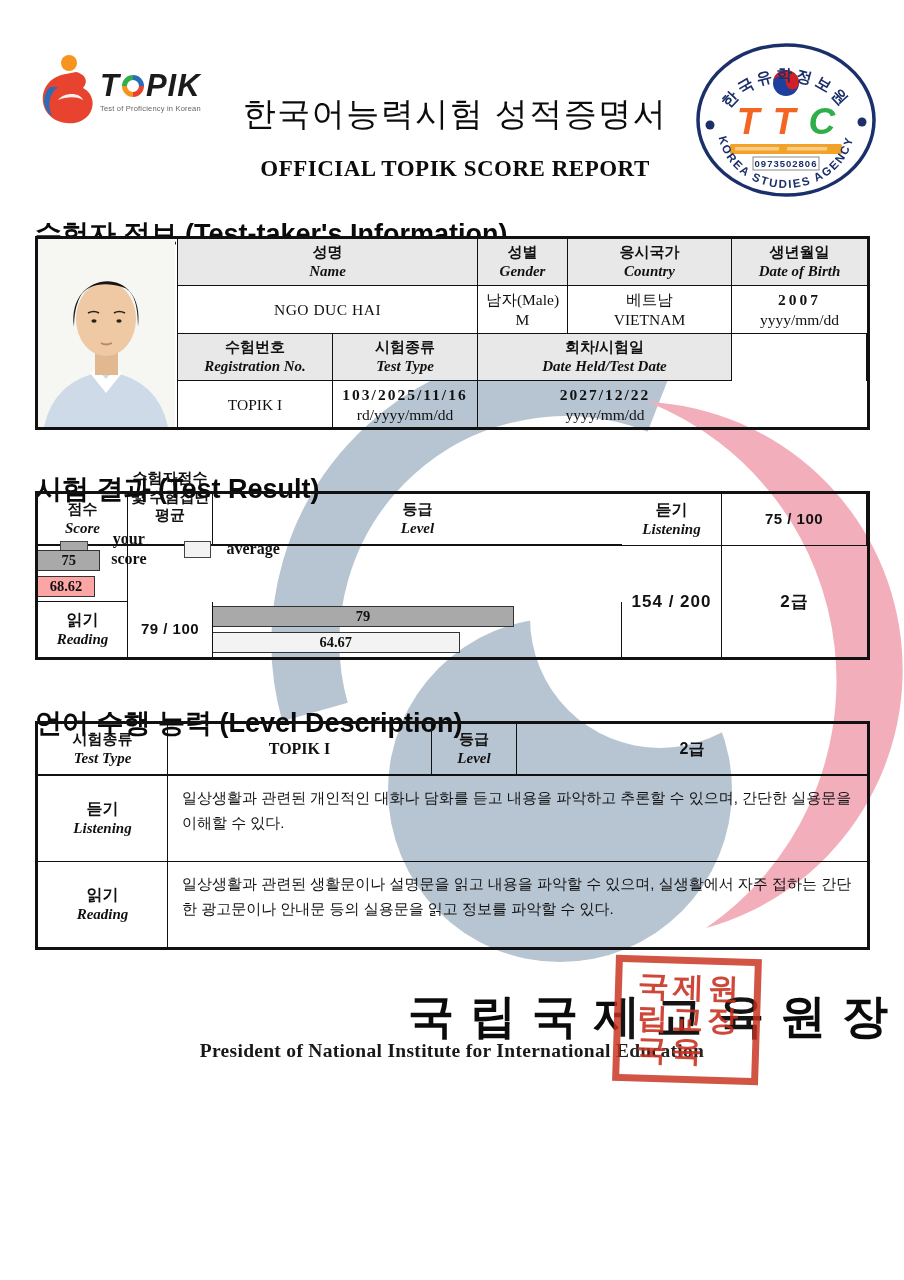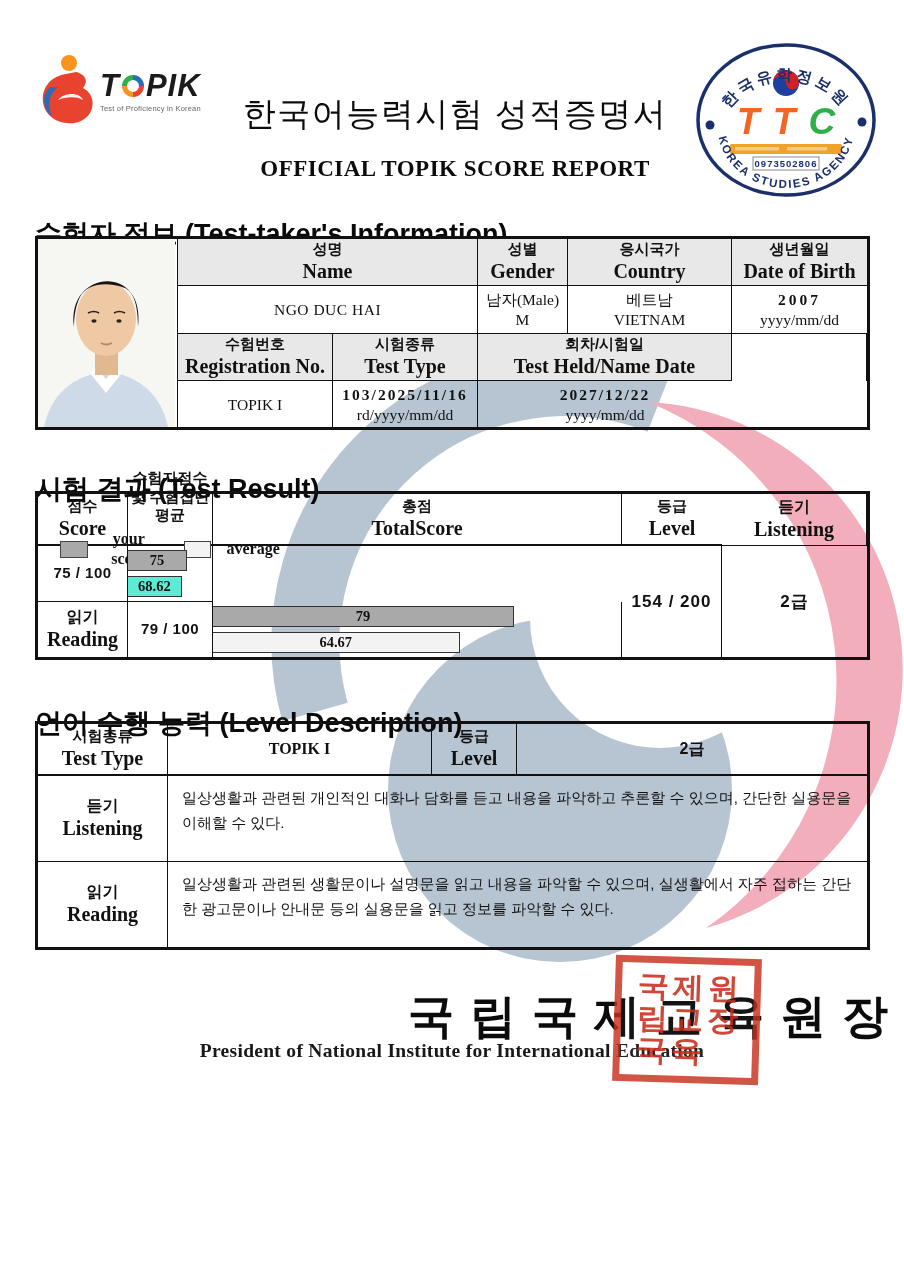--- a/index.html
+++ b/index.html
@@ -23,21 +23,21 @@
 
   
   .sec-title{position:absolute;left:35px;font-size:27px;font-weight:800;color:#0a0a0a;letter-spacing:0;}
   #sec1{top:194px;} #sec2{top:449px;} #sec3{top:683px;}
 
   
   .tbl{position:absolute;left:35px;box-sizing:border-box;border:3px solid #111;background:transparent;}
   .cell{box-sizing:border-box;display:flex;flex-direction:column;justify-content:center;align-items:center;
         text-align:center;line-height:1.25;}
   .hko{font-size:15px;font-weight:800;}
-  .hen{font-size:20px;font-weight:700;font-family:"Liberation Serif",serif;}
+  .hen{font-size:15px;font-weight:700;font-family:"Liberation Serif",serif;font-style:italic;}
   .val{font-family:"Liberation Serif",serif;font-size:15.5px;}
   .vbold{font-weight:700;letter-spacing:2px;font-family:Liberation Serif, serif;}
   .hdr{background:var(--header_gray,#e8e8e8);}
 
   
   #info-table{top:236px;width:835px;height:194px;display:flex;}
   .photo-cell{width:140px;border-right:1.5px solid #111;box-sizing:border-box;flex:none;}
   .info-right{flex:1;display:flex;flex-direction:column;}
   .ig{display:grid;flex:none;}
   #ig1{grid-template-columns:300px 90px 164px 1fr;grid-template-rows:47px 48px;}
@@ -216,21 +216,21 @@
           <div class="cell hdr">
             <span class="hko">수험번호</span>
             <span class="hen">Registration No.</span>
           </div>
           <div class="cell hdr">
             <span class="hko">시험종류</span>
             <span class="hen">Test Type</span>
           </div>
           <div class="cell hdr">
             <span class="hko">회차/시험일</span>
-            <span class="hen">Test Held/Name Date</span>
+            <span class="hen">Date Held/Test Date</span>
           </div>
           <div class="cell lastr">
             <span class="val"></span>
           </div>
           <div class="cell lastr">
             <span class="val">TOPIK I</span>
           </div>
           <div class="cell lastr">
             <span class="val vbold">103/2025/11/16</span>
             <span class="val">rd/yyyy/mm/dd</span>
@@ -252,39 +252,35 @@
       </div>
       <div class="cell hrow">
         <span class="hko">수험자점수 및 수험집단평균</span>
         <span class="legend-line">
           <span class="swatch" style="background: rgb(169, 169, 169);"></span>
           <span>your score</span>
           <span class="swatch" style="margin-left: 14px; background: rgb(243, 243, 243);"></span>
           <span>average</span>
         </span>
       </div>
-      <div class="cell hrow">
-        <span class="hko">총점</span>
-        <span class="hen">TotalScore</span>
-      </div>
       <div class="cell hrow lastc">
         <span class="hko">등급</span>
         <span class="hen">Level</span>
       </div>
 
       <div class="cell">
         <span class="hko" style="font-size:16px">듣기</span>
         <span class="hen">Listening</span>
       </div>
       <div class="cell">
         <span class="score-val">75 / 100</span>
       </div>
       <div class="cell bars-cell">
         <div class="bar" style="width: 70.0935%; background: rgb(169, 169, 169);">75</div>
-        <div class="bar" style="width: 64.1308%; background: #5eead4;">68.62</div>
+        <div class="bar" style="width: 64.1308%; background: #fca5a5;">68.62</div>
       </div>
       <div class="cell lastr" style="grid-row:2/4;grid-column:4/5">
         <span class="big-val">154 / 200</span>
       </div>
       <div class="cell lastc lastr" style="grid-row:2/4;grid-column:5/6">
         <span class="big-val">2급</span>
       </div>
 
       <div class="cell lastr" style="grid-row:3;grid-column:1">
         <span class="hko" style="font-size:16px">읽기</span>

